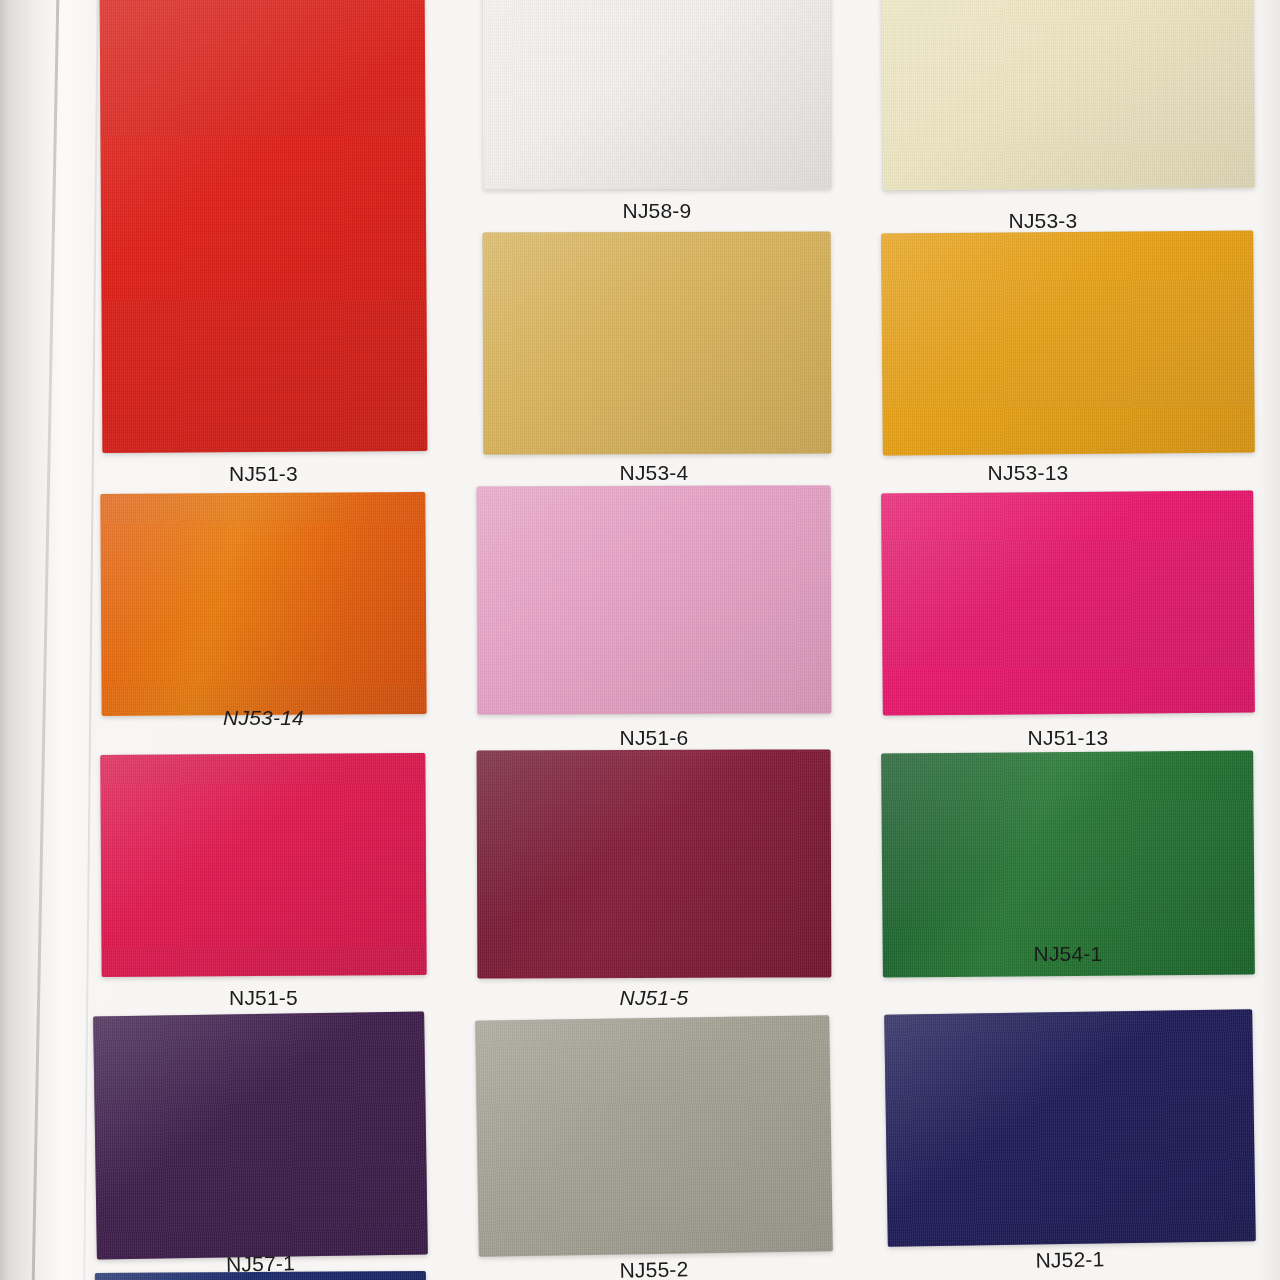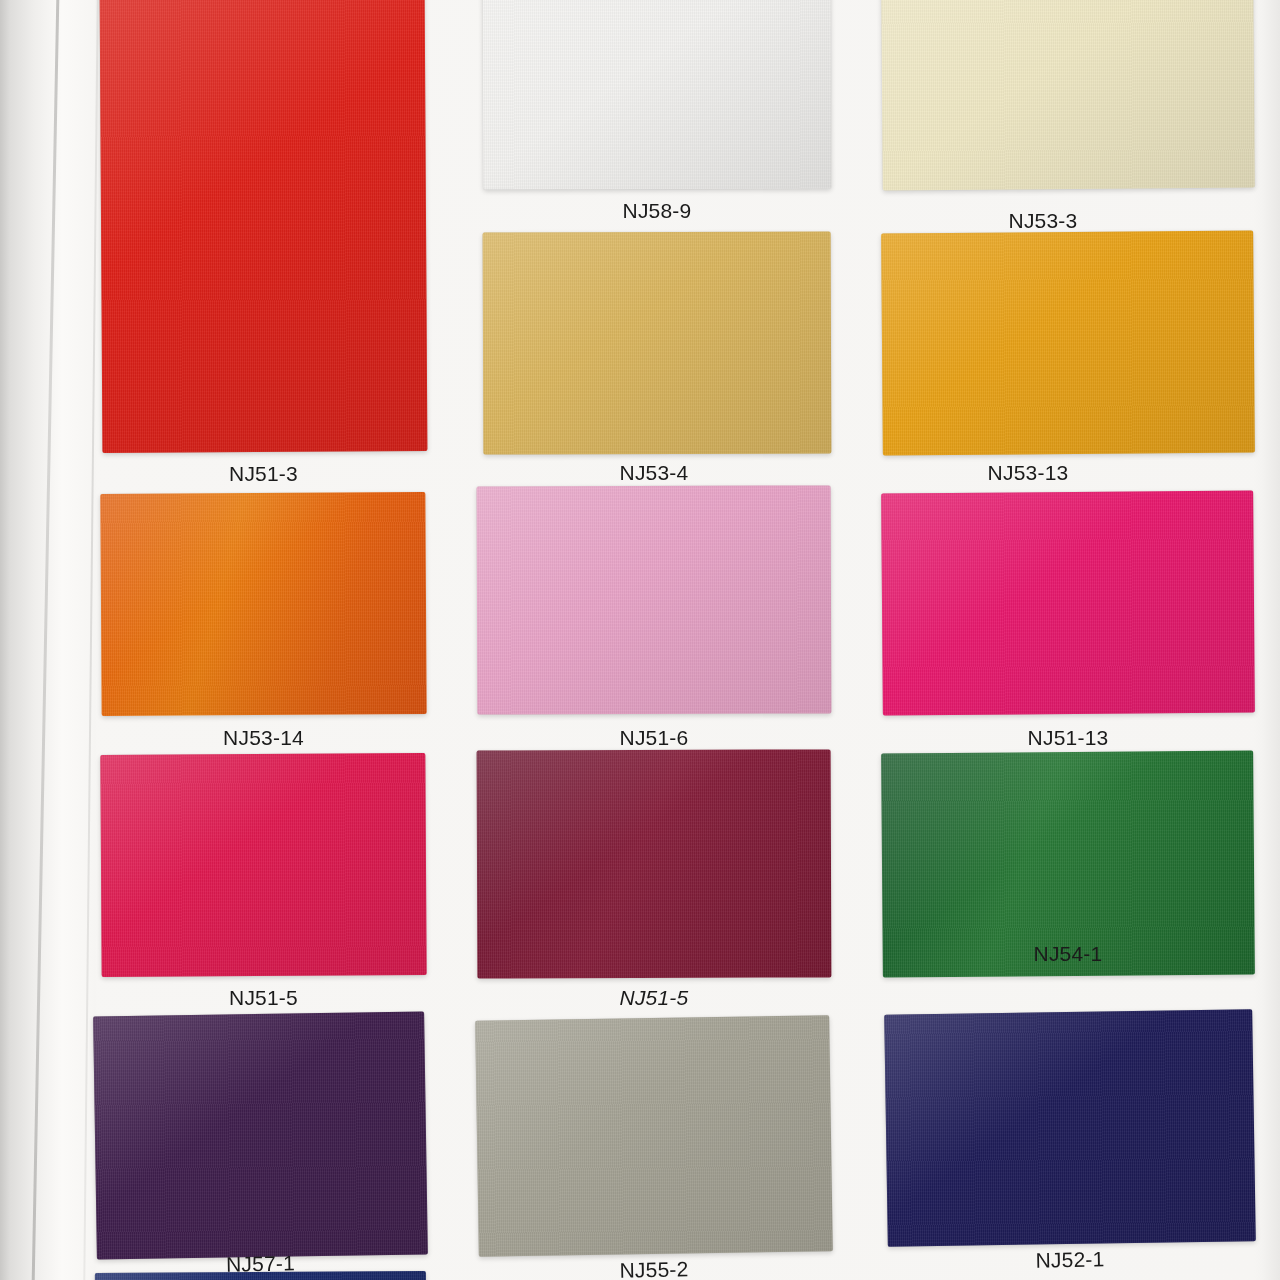--- a/index.html
+++ b/index.html
@@ -157,21 +157,21 @@
     </div>
 
     <div class="cell col-2 row-1">
       <div class="swatch" style="left:882px; top:232px; width:372px; height:222px; background:#e7a117;"></div>
       <div class="label" style="left:842px; top:461px; width:372px;">NJ53-13</div>
     </div>
 
     <div class="cell col-0 row-2">
       <div class="swatch" style="left:101px; top:493px; width:325px; height:222px;
                   background:linear-gradient(105deg,#e4600f 0%,#ea7d10 38%,#e4600f 72%,#e2550f 100%);"></div>
-      <div class="label" style="left:101px; top:726px; width:325px;">NJ53-14</div>
+      <div class="label" style="left:101px; top:706px; width:325px;font-style:italic;">NJ53-14</div>
     </div>
 
     <div class="cell col-1 row-2">
       <div class="swatch" style="left:477px; top:486px; width:354px; height:228px; background:#e7a3c6;"></div>
       <div class="label" style="left:477px; top:726px; width:354px;">NJ51-6</div>
     </div>
 
     <div class="cell col-2 row-2">
       <div class="swatch" style="left:882px; top:492px; width:372px; height:222px; background:#e6196d;"></div>
       <div class="label" style="left:882px; top:726px; width:372px;">NJ51-13</div>

